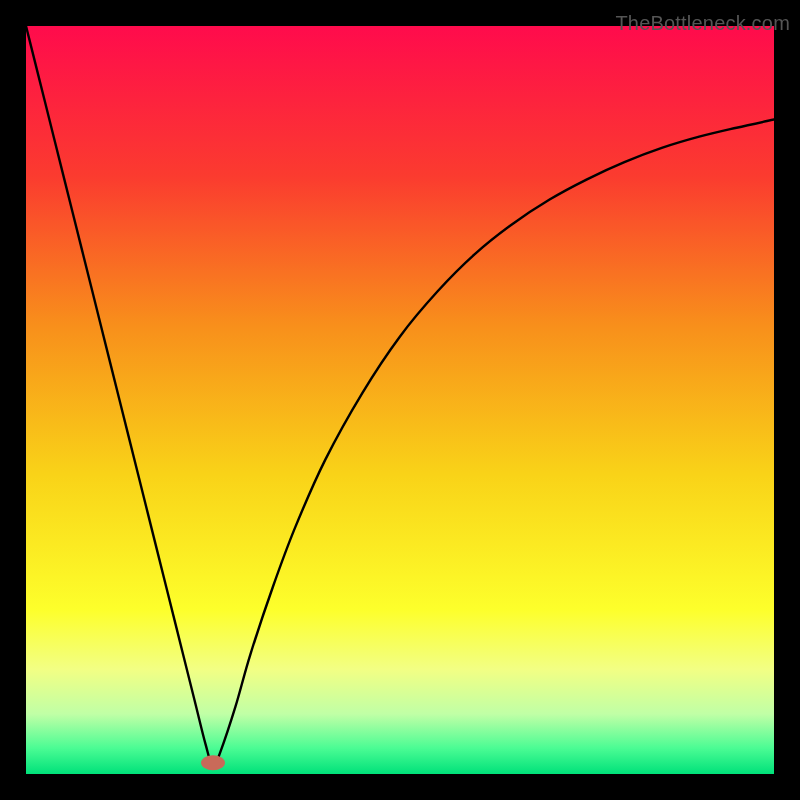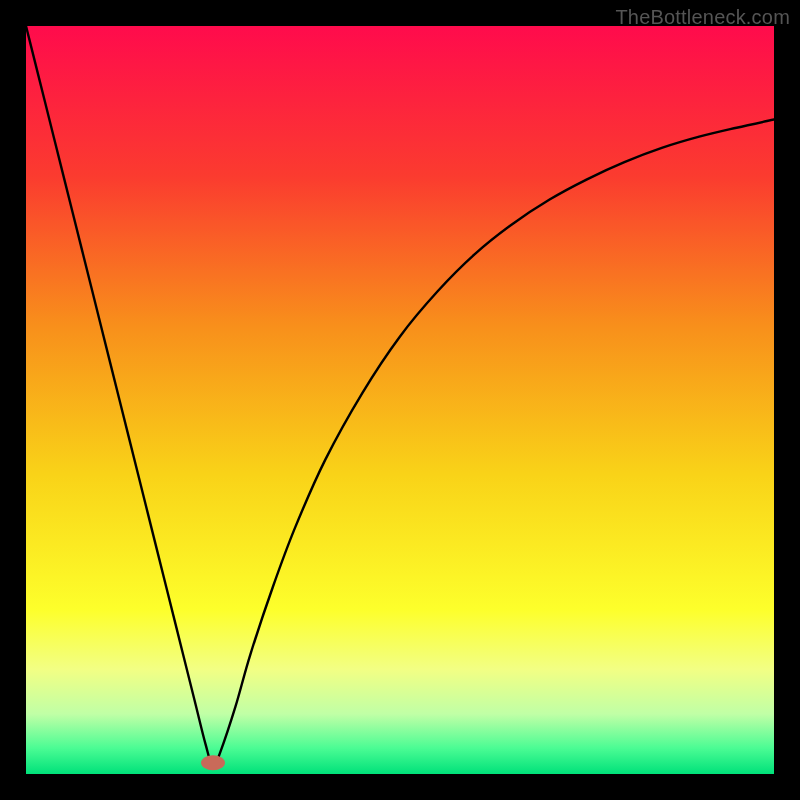--- a/index.html
+++ b/index.html
@@ -12,21 +12,21 @@
     font-family: Arial, Helvetica, sans-serif;
   }
   .frame {
     position: relative;
     width: 800px;
     height: 800px;
     background: #000;
   }
   .watermark {
     position: absolute;
-    top: 6px;
+    top: 12px;
     right: 10px;
     color: #555;
     font-size: 20px;
     font-weight: 500;
     letter-spacing: 0.2px;
     z-index: 5;
   }
   .plot {
     position: absolute;
     left: 26px;

